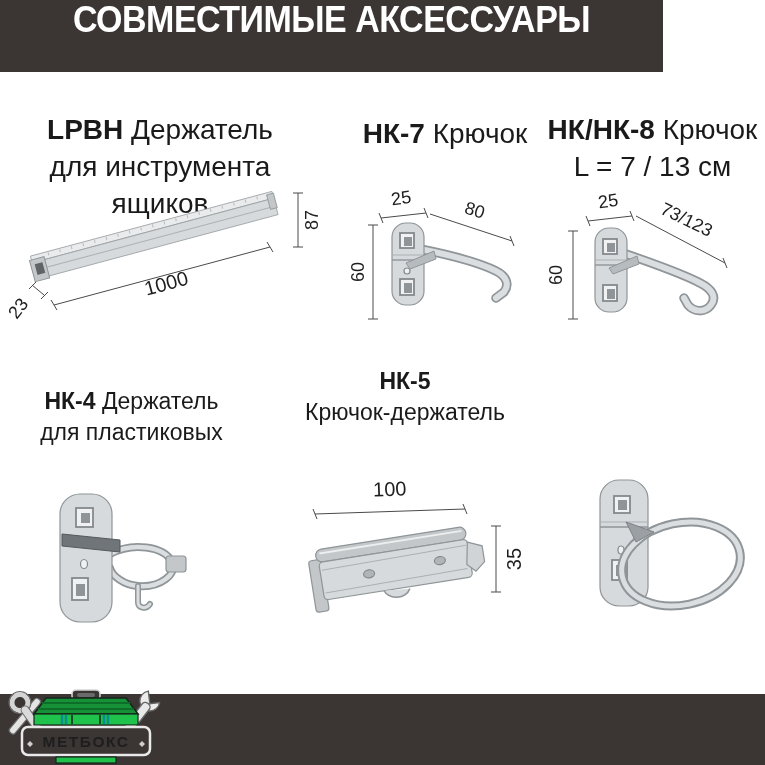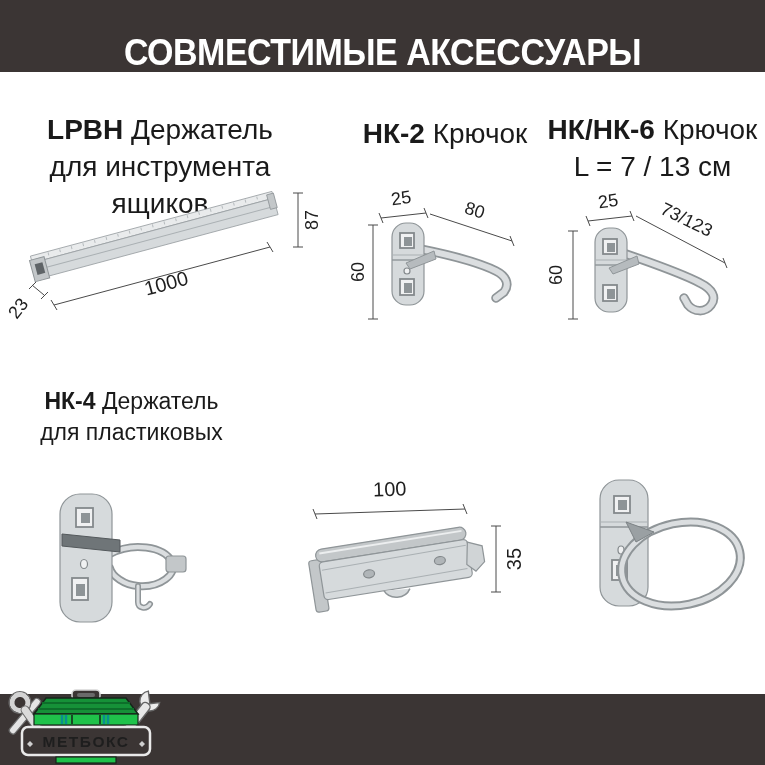--- a/index.html
+++ b/index.html
@@ -1,19 +1,19 @@
 <!DOCTYPE html>
 <html><head>
 <meta charset="utf-8">
 <style>
   html,body{margin:0;padding:0;background:#ffffff;}
   .page{position:relative;width:765px;height:765px;background:#ffffff;overflow:hidden;
         font-family:"Liberation Sans", sans-serif;color:#1a1a1a;}
-  .topbar{position:absolute;left:0;top:0;width:765px;height:72px;background:#3b3534;
-          display:flex;align-items:flex-end;justify-content:center;}
+  .topbar{position:absolute;left:0;top:0;width:663px;height:72px;background:#3b3534;
+          display:flex;align-items:flex-start;justify-content:center;}
   .topbar h1{margin:0;color:#ffffff;font-size:34px;font-weight:bold;letter-spacing:-0.5px;
              transform:scaleY(1.08);white-space:nowrap;}
   .bottombar{position:absolute;left:0;top:694px;width:765px;height:71px;background:#3b3534;}
   .title{position:absolute;text-align:center;line-height:1.32;}
   .title.r1{font-size:28px;}
   .title.r2{font-size:23px;line-height:1.35;}
   .title .code{font-weight:bold;}
   svg text{font-family:"Liberation Sans", sans-serif;fill:#1e1e1e;}
   svg .dim{font-size:18px;}
   .metal{fill:#d6dadc;stroke:#8f9598;stroke-width:1.2;}
@@ -60,21 +60,21 @@
     <line x1="259" y1="59" x2="265" y2="69" class="dimline"></line>
     <text class="dim" style="font-size:20px" x="160" y="107" text-anchor="middle" transform="rotate(-15 160 107)">1000</text>
 
     <line x1="24" y1="102" x2="36" y2="112" class="dimline"></line>
     <line x1="21" y1="106" x2="28" y2="99" class="dimline"></line>
     <line x1="33" y1="116" x2="40" y2="109" class="dimline"></line>
     <text class="dim" x="15" y="129" text-anchor="middle" transform="rotate(-52 15 129)">23</text>
   </svg>
 
   <div class="title r1" style="left:355px;top:116px;width:180px;">
-    <div><span class="code">НК-2</span> <span>Крючок</span></div>
+    <div><span class="code">НК-7</span> <span>Крючок</span></div>
   </div>
 
   <svg style="position:absolute;left:350px;top:185px;" width="180" height="140" viewBox="0 0 180 140">
 
     <line x1="23" y1="40" x2="23" y2="134" class="dimline"></line>
     <line x1="18" y1="40" x2="28" y2="40" class="dimline"></line>
     <line x1="18" y1="134" x2="28" y2="134" class="dimline"></line>
     <text class="dim" x="9" y="87" text-anchor="middle" dominant-baseline="middle" transform="rotate(-90 9 87)">60</text>
 
     <line x1="31" y1="33" x2="76" y2="28" class="dimline"></line>
@@ -94,21 +94,21 @@
     <line x1="42" y1="75" x2="74" y2="75" stroke="#8f9598" stroke-width="1.4"></line>
     <rect x="50" y="48" width="14" height="15" class="hole"></rect>
     <rect x="54" y="52" width="8" height="9" class="holein"></rect>
     <rect x="50" y="94" width="14" height="16" class="hole"></rect>
     <rect x="54" y="98" width="8" height="10" class="holein"></rect>
     <circle cx="57" cy="86" r="3" fill="#f0f1f2" stroke="#84898c" stroke-width="1.2"></circle>
     <path d="M56 78 L84 66 L86 74 L60 84 Z" fill="#b6bbbe" stroke="#8f9598" stroke-width="1"></path>
   </svg>
 
   <div class="title r1" style="left:545px;top:112px;width:215px;">
-    <div><span class="code">НК/НК-6</span> <span>Крючок</span></div>
+    <div><span class="code">НК/НК-8</span> <span>Крючок</span></div>
     <div>L = 7 / 13 см</div>
   </div>
 
   <svg style="position:absolute;left:540px;top:183px;" width="218" height="142" viewBox="0 0 218 142">
 
     <line x1="33" y1="48" x2="33" y2="136" class="dimline"></line>
     <line x1="28" y1="48" x2="38" y2="48" class="dimline"></line>
     <line x1="28" y1="136" x2="38" y2="136" class="dimline"></line>
     <text class="dim" x="17" y="92" text-anchor="middle" dominant-baseline="middle" transform="rotate(-90 17 92)">60</text>
 
@@ -149,20 +149,24 @@
 
     <rect x="20" y="18" width="52" height="128" rx="20" class="metal"></rect>
     <rect x="36" y="32" width="17" height="19" class="hole"></rect>
     <rect x="41" y="37" width="9" height="10" class="holein"></rect>
     <rect x="32" y="102" width="16" height="22" class="hole"></rect>
     <rect x="36" y="108" width="9" height="12" class="holein"></rect>
     <ellipse cx="44" cy="88" rx="3.5" ry="4.5" fill="#f0f1f2" stroke="#84898c" stroke-width="1.2"></ellipse>
     <polygon points="22,58 80,64 80,76 22,70" fill="#6f7578" stroke="#54595c" stroke-width="1"></polygon>
   </svg>
 
+  <div class="title r2" style="left:275px;top:366px;width:260px;">
+    <div class="code">НК-5</div>
+    <div>Крючок-держатель</div>
+  </div>
 
   <svg style="position:absolute;left:288px;top:468px;" width="244" height="162" viewBox="0 0 244 162">
 
     <line x1="27" y1="46" x2="177" y2="41" class="dimline"></line>
     <line x1="25" y1="41" x2="29" y2="51" class="dimline"></line>
     <line x1="175" y1="36" x2="179" y2="46" class="dimline"></line>
     <text class="dim" style="font-size:20px" x="102" y="28" text-anchor="middle" transform="rotate(-2 102 28)">100</text>
 
     <line x1="208" y1="58" x2="208" y2="124" class="dimline"></line>
     <line x1="203" y1="58" x2="213" y2="58" class="dimline"></line>

